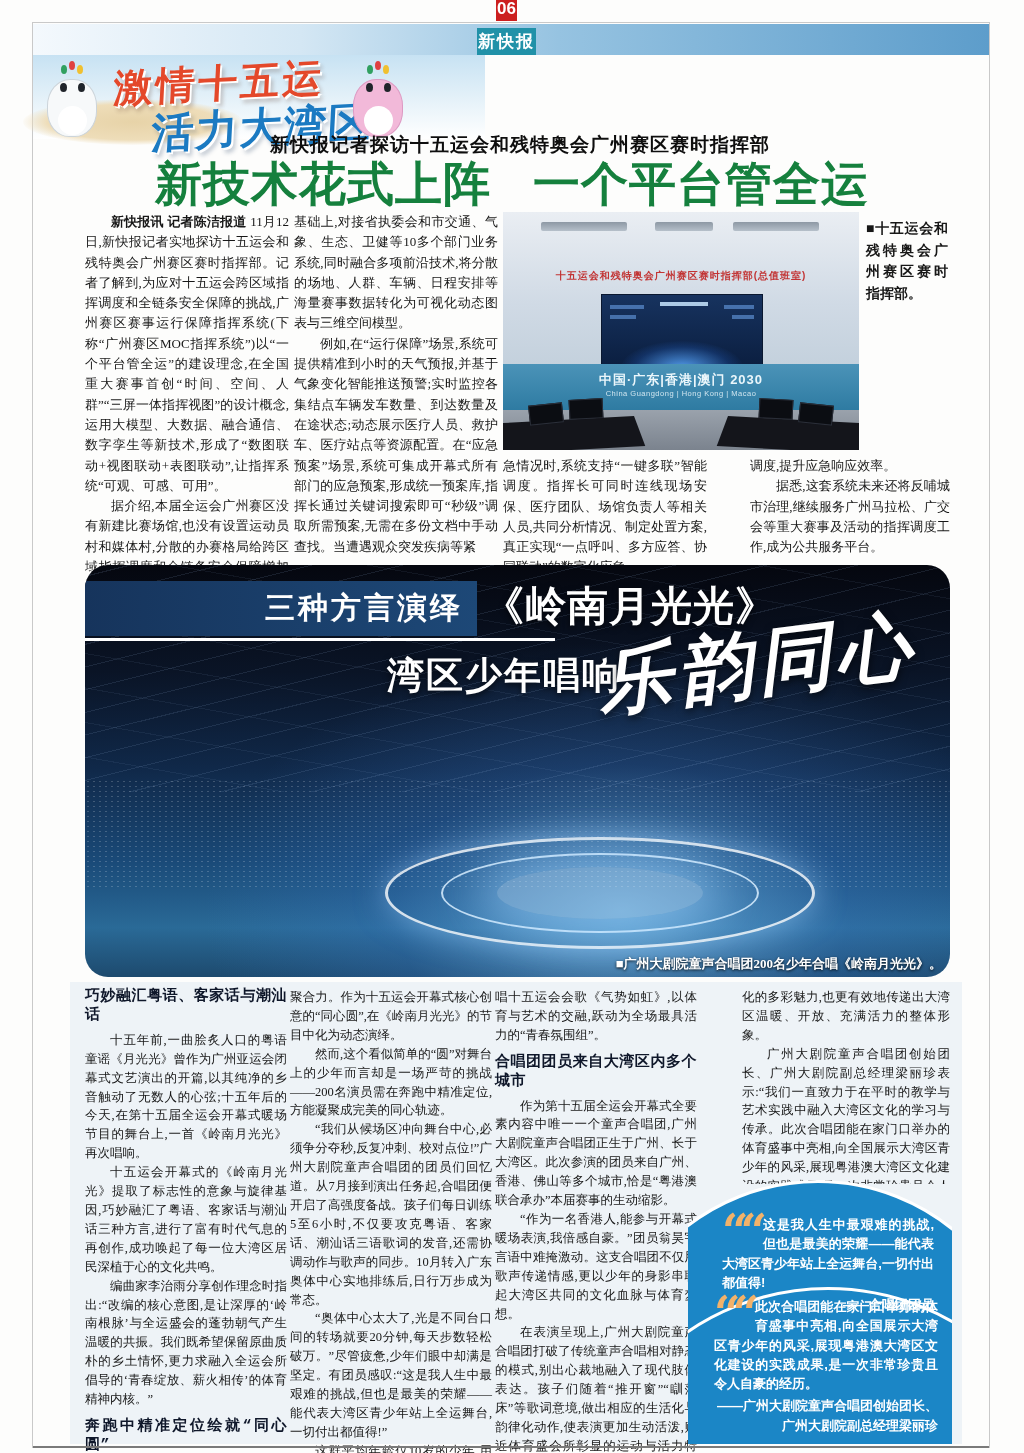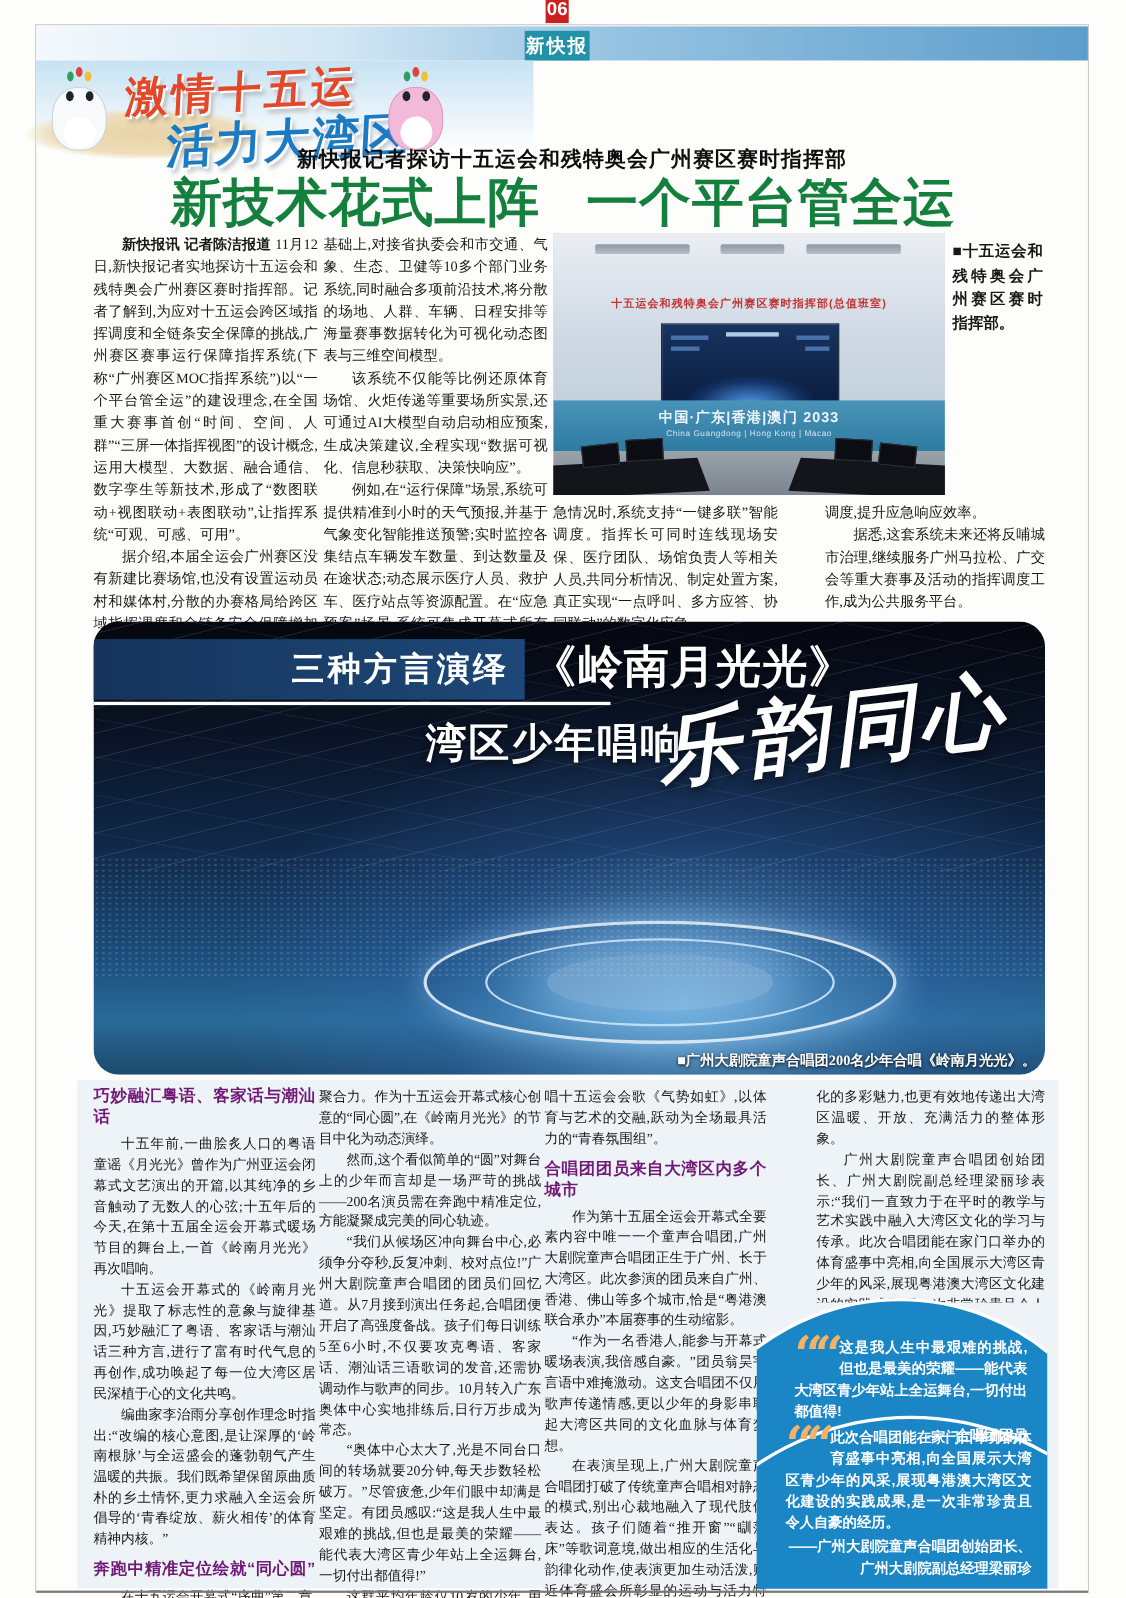--- a/index.html
+++ b/index.html
@@ -123,22 +123,22 @@
   .f-intro p { text-indent:2em; }
   .f-reporter { text-align:right; font-weight:bold; margin-top:8px; font-size:13px; }
   .f-caption { position:absolute; right:8px; bottom:4px; color:#fff; font-size:13px; font-weight:bold;
     font-family:Liberation Serif, serif; text-shadow:0 1px 3px rgba(0,0,0,.9); }
 
   
   .bottom-bg { position:absolute; left:70px; top:982px; width:892px; height:462px; background:#eef3f7; }
   .bcol { position:absolute; top:988px; width:202px; font-size:12.5px; line-height:18.9px; text-align:justify; }
   .bcol p { text-indent:2em; }
   .bcol p.cont { text-indent:0; }
-  .subhead { font-size:15px; font-weight:900; font-family:Liberation Sans, sans-serif;
-    margin:9px 0 5px; letter-spacing:.5px; color:#701a75; }
+  .subhead { font-size:15px; font-weight:900; font-family:Liberation Mono, monospace;
+    margin:9px 0 5px; letter-spacing:.5px; color:#0f172a; }
   .subhead.first { margin-top:0; }
   .bc1 { left:85px; } .bc2 { left:290px; } .bc3 { left:495px; }
   .bc4 { left:742px; width:208px; height:196px; overflow:hidden; }
 
   
   .quotes { position:absolute; left:688px; top:1125px; width:264px; height:319px; overflow:hidden; }
   .qc { position:absolute; border-radius:50%; background:#1b86c6; border:3px solid #fff; }
   .qc1 { left:-85px; top:55px; width:430px; height:430px; }
   .qc2 { left:-110px; top:162px; width:500px; height:500px; }
   .qtext { position:absolute; color:#fff; font-weight:bold; font-size:13px; line-height:19.3px;
@@ -188,41 +188,40 @@
   <div class="headline1">
     <span>新技术花式上阵</span><span class="hsp"></span><span>一个平台管全运</span>
   </div>
 
   <div class="acol" style="left:85px; top:212px; width:204px; height:348px;">
     <p><b class="lead">新快报讯 记者陈洁报道 </b><span>11月12日,新快报记者实地探访十五运会和残特奥会广州赛区赛时指挥部。记者了解到,为应对十五运会跨区域指挥调度和全链条安全保障的挑战,广州赛区赛事运行保障指挥系统(下称“广州赛区MOC指挥系统”)以“一个平台管全运”的建设理念,在全国重大赛事首创“时间、空间、人群”“三屏一体指挥视图”的设计概念,运用大模型、大数据、融合通信、数字孪生等新技术,形成了“数图联动+视图联动+表图联动”,让指挥系统“可观、可感、可用”。</span></p>
     <p>据介绍,本届全运会广州赛区没有新建比赛场馆,也没有设置运动员村和媒体村,分散的办赛格局给跨区域指挥调度和全链条安全保障增加了难度,提出了更高的要求。为此,广州赛区MOC指挥系统在设计上,突出“利旧与创新相结合”,在数字广州已有建设成果</p>
   </div>
   <div class="acol" style="left:294px; top:212px; width:204px; height:348px;">
     <p class="cont">基础上,对接省执委会和市交通、气象、生态、卫健等10多个部门业务系统,同时融合多项前沿技术,将分散的场地、人群、车辆、日程安排等海量赛事数据转化为可视化动态图表与三维空间模型。</p>
-    <p>该系统不仅能等比例还原体育场馆、火炬传递等重要场所实景,还可通过AI大模型自动启动相应预案,生成决策建议,全程实现“数据可视化、信息秒获取、决策快响应”。</p>
     <p>例如,在“运行保障”场景,系统可提供精准到小时的天气预报,并基于气象变化智能推送预警;实时监控各集结点车辆发车数量、到达数量及在途状态;动态展示医疗人员、救护车、医疗站点等资源配置。在“应急预案”场景,系统可集成开幕式所有部门的应急预案,形成统一预案库,指挥长通过关键词搜索即可“秒级”调取所需预案,无需在多份文档中手动查找。当遭遇观众突发疾病等紧</p>
   </div>
 
   <div class="photo1">
     <div class="p1-wall">
       <div class="vent v1"></div>
       <div class="vent v2"></div>
       <div class="vent v3"></div>
       <div class="p1-banner">十五运会和残特奥会广州赛区赛时指挥部(总值班室)</div>
     </div>
     <div class="p1-screen">
       <div class="scr-glow"></div>
       <div class="scr-bar sb1"></div>
       <div class="scr-bar sb2"></div>
       <div class="scr-bar sb3"></div>
       <div class="scr-bar sb4"></div>
       <div class="scr-bar sb5"></div>
     </div>
     <div class="p1-teal">
-      <div class="p1-cn">中国·广东|香港|澳门 2033</div>
+      <div class="p1-cn">中国·广东|香港|澳门 2030</div>
       <div class="p1-en">China Guangdong | Hong Kong | Macao</div>
     </div>
     <div class="p1-floor">
       <div class="desk d1"></div>
       <div class="desk d2"></div>
       <div class="monitor mo1"></div>
       <div class="monitor mo2"></div>
       <div class="monitor mo3"></div>
       <div class="monitor mo4"></div>
     </div>

